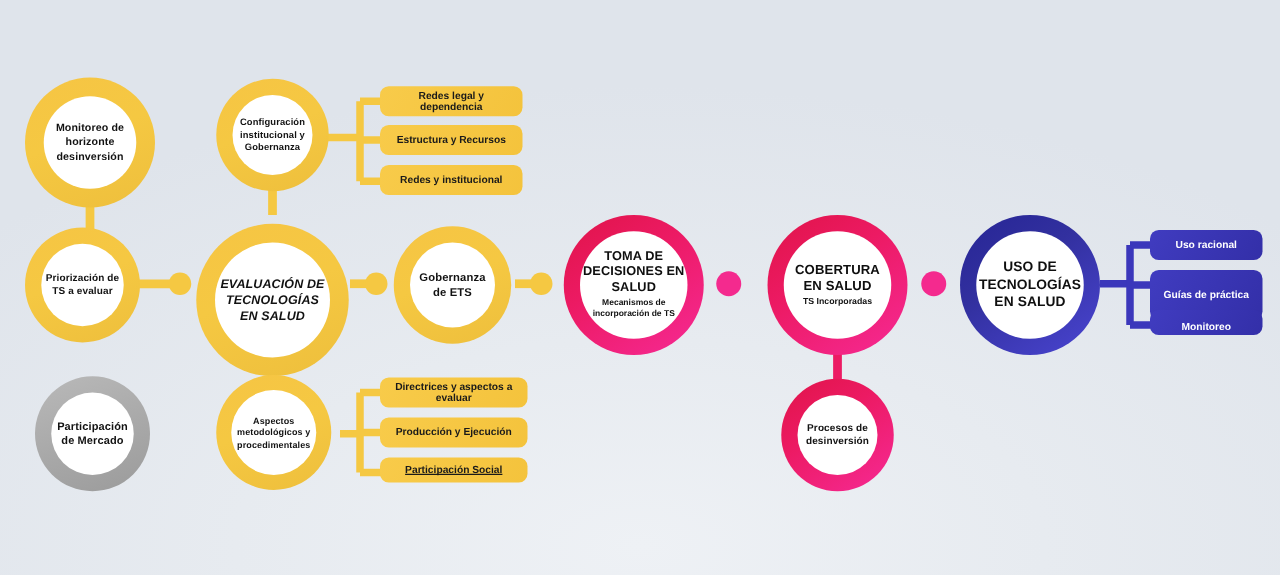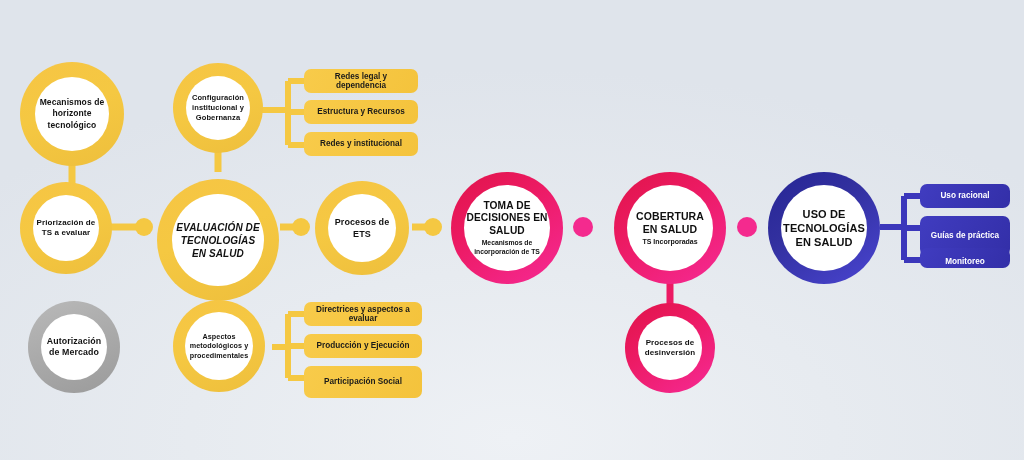--- a/index.html
+++ b/index.html
@@ -132,33 +132,33 @@
       <line x1="880" y1="227" x2="904" y2="227"></line>
       <line x1="904" y1="196" x2="904" y2="260"></line>
       <line x1="904" y1="196" x2="922" y2="196"></line>
       <line x1="904" y1="228" x2="922" y2="228"></line>
       <line x1="904" y1="260" x2="922" y2="260"></line>
     </g>
   </svg>
 
   <div class="node ring-yellow" style="left:20px; top:62px; width:104px; height:104px;">
     <div class="inner" style="width:74px; height:74px;">
-      <div class="ttl" style="font-size:8.5px; line-height:1.3;">Mecanismos de horizonte tecnológico</div>
+      <div class="ttl" style="font-size:8.5px; line-height:1.3;">Monitoreo de horizonte desinversión</div>
     </div>
   </div>
 
   <div class="node ring-yellow" style="left:20px; top:182px; width:92px; height:92px;">
     <div class="inner" style="width:66px; height:66px;">
       <div class="ttl" style="font-size:8px; line-height:1.3;">Priorización de TS a evaluar</div>
     </div>
   </div>
 
   <div class="node ring-gray" style="left:28px; top:301px; width:92px; height:92px;">
     <div class="inner" style="width:66px; height:66px;">
-      <div class="ttl" style="font-size:8.8px; line-height:1.3;">Autorización de Mercado</div>
+      <div class="ttl" style="font-size:8.8px; line-height:1.3;">Participación de Mercado</div>
     </div>
   </div>
 
   <div class="node ring-yellow" style="left:173px; top:63px; width:90px; height:90px;">
     <div class="inner" style="width:64px; height:64px;">
       <div class="ttl" style="font-size:7.5px; line-height:1.3;">Configuración institucional y Gobernanza</div>
     </div>
   </div>
 
   <div class="node ring-yellow" style="left:157px; top:179px; width:122px; height:122px;font-style:italic;">
@@ -168,21 +168,21 @@
   </div>
 
   <div class="node ring-yellow" style="left:173px; top:300px; width:92px; height:92px;">
     <div class="inner" style="width:68px; height:68px;">
       <div class="ttl" style="font-size:7.2px; line-height:1.3;">Aspectos metodológicos y procedimentales</div>
     </div>
   </div>
 
   <div class="node ring-yellow" style="left:315px; top:181px; width:94px; height:94px;">
     <div class="inner" style="width:68px; height:68px;">
-      <div class="ttl" style="font-size:9px; line-height:1.35;">Procesos de ETS</div>
+      <div class="ttl" style="font-size:9px; line-height:1.35;">Gobernanza de ETS</div>
     </div>
   </div>
 
   <div class="node ring-pink" style="left:451px; top:172px; width:112px; height:112px;">
     <div class="inner" style="width:86px; height:86px;">
       <div class="ttl" style="font-size:10.2px; line-height:1.22; color:#0f0f0f;">TOMA DE DECISIONES EN SALUD</div>
       <div class="sub" style="font-size:6.8px; line-height:1.25; margin-top:2px;">Mecanismos de incorporación de TS</div>
     </div>
   </div>
 
@@ -214,21 +214,21 @@
   <div class="pill pill-yellow" style="left:304px; top:132px; width:114px; height:24px;">
     <span>Redes y institucional</span>
   </div>
 
   <div class="pill pill-yellow" style="left:304px; top:302px; width:118px; height:24px;">
     <span>Directrices y aspectos a evaluar</span>
   </div>
   <div class="pill pill-yellow" style="left:304px; top:334px; width:118px; height:24px;">
     <span>Producción y Ejecución</span>
   </div>
-  <div class="pill pill-yellow" style="left:304px; top:366px; width:118px; height:32px;">
+  <div class="pill pill-yellow" style="left:304px; top:366px; width:118px; height:20px;text-decoration:underline;">
     <span>Participación Social</span>
   </div>
 
   <div class="pill pill-blue" style="left:920px; top:184px; width:90px; height:24px;">
     <span>Uso racional</span>
   </div>
   <div class="pill pill-blue" style="left:920px; top:216px; width:90px; height:40px;">
     <span>Guías de práctica</span>
   </div>
   <div class="pill pill-blue" style="left:920px; top:248px; width:90px; height:20px;align-items:flex-end;">

